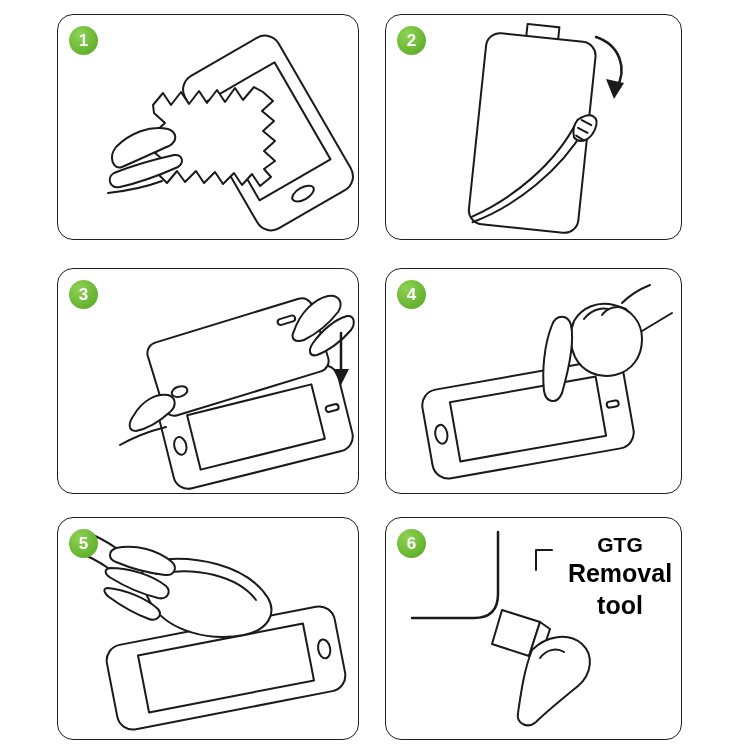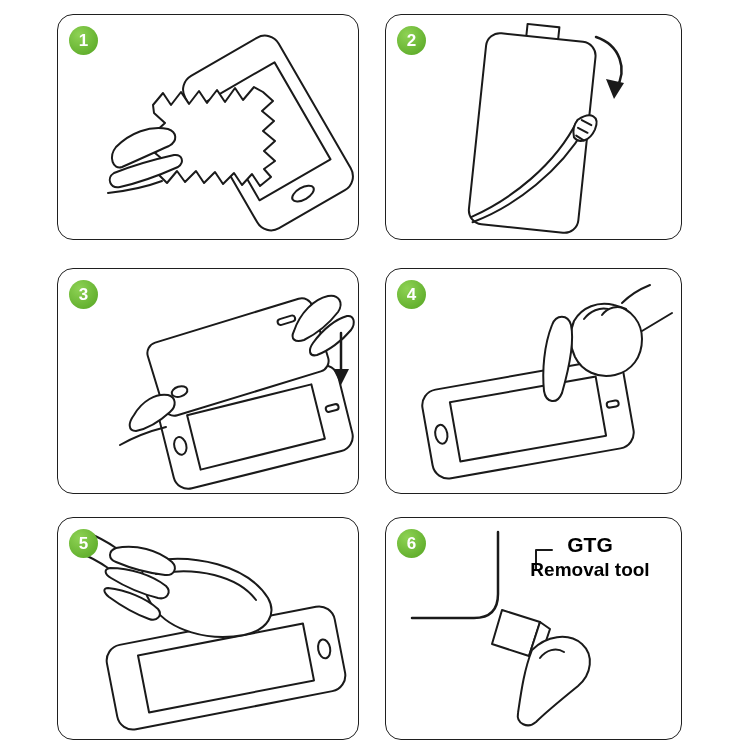--- a/index.html
+++ b/index.html
@@ -9,24 +9,24 @@
   .panel svg{position:absolute;left:0;top:0;width:100%;height:100%;}
   .badge{position:absolute;left:11px;top:11px;width:29px;height:29px;border-radius:50%;
          display:flex;align-items:center;justify-content:center;z-index:2;
          background:radial-gradient(circle at 35% 30%, #8ed254, #54a421);}
   .badge span{color:#fff;font-weight:bold;font-size:17px;line-height:1;}
   
   svg path, svg rect, svg ellipse, svg line{
     stroke:#1a1a1a;stroke-width:2;fill:none;stroke-linecap:round;stroke-linejoin:round;}
   svg .w{fill:#ffffff;}
   svg .f{fill:#1a1a1a;stroke:none;}
-  .tool-label{position:absolute;left:130px;top:14px;width:148px;text-align:center;
+  .tool-label{position:absolute;left:160px;top:14px;width:148px;text-align:center;
               color:#000;font-weight:bold;z-index:2;}
   .tool-label .l1{display:block;font-size:21px;line-height:1.25;}
-  .tool-label .l2{display:block;font-size:19px;line-height:1.25;}
+  .tool-label .l2{display:block;font-size:25px;line-height:1.25;}
 </style>
 </head>
 <body>
 
 <div class="page">
 
   <div class="panel" style="left:57px;top:14px;width:300px;height:224px;">
     <div class="badge">
       <span>1</span>
     </div>

